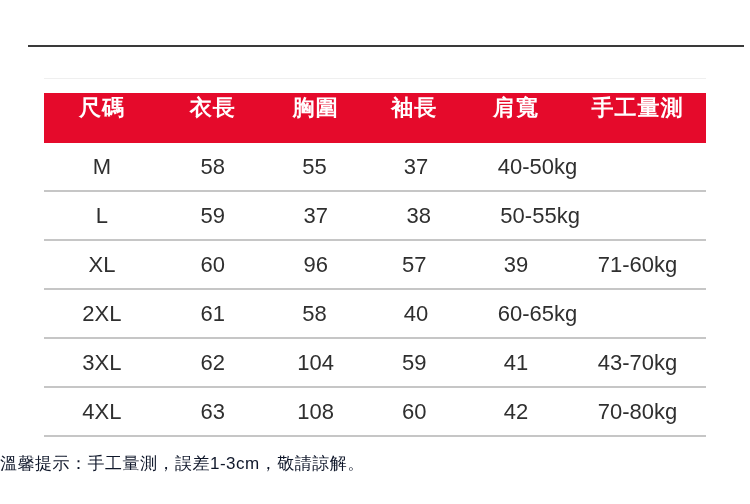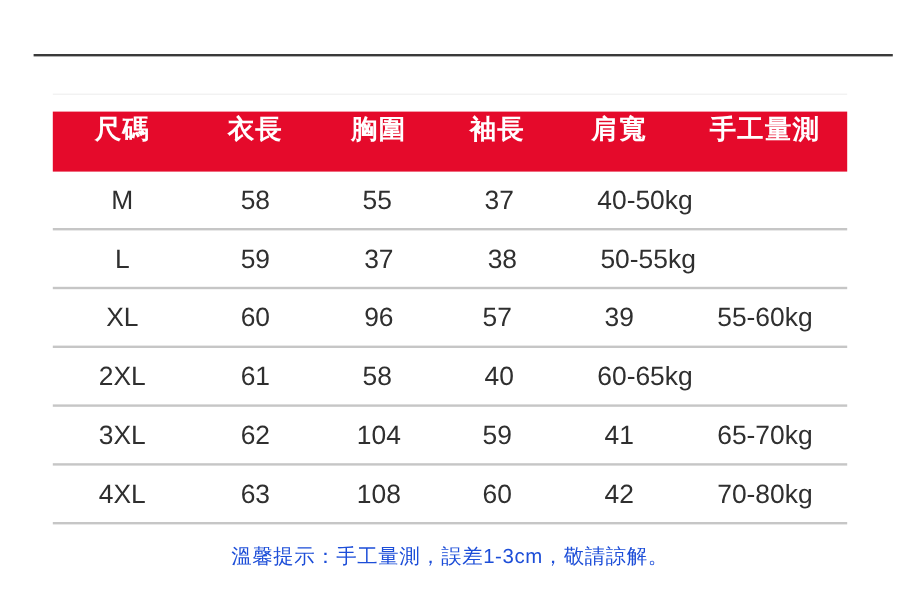--- a/index.html
+++ b/index.html
@@ -39,22 +39,22 @@
     white-space:nowrap;
   }
   .c0{width:17.5%;}
   .c1{width:16.0%;}
   .c2{width:15.1%;}
   .c3{width:14.7%;}
   .c4{width:16.0%;}
   .c5{width:20.7%;}
   .footer-note{
     position:absolute;left:0;top:452px;width:750px;
-    text-align:center;
-    font-size:17px;color:#1d4ed8;
+    text-align:left;
+    font-size:17px;color:#0f172a;
     letter-spacing:0.5px;
   }
 </style>
 </head>
 <body>
 
 <div class="top-rule"></div>
 <div class="faint-rule"></div>
 
 <div class="size-table">
@@ -80,36 +80,36 @@
         <div class="cell c2">37</div>
         <div class="cell c4">38</div>
         <div class="cell c5">50-55kg</div>
       </div>
       <div class="row">
         <div class="cell c0">XL</div>
         <div class="cell c1">60</div>
         <div class="cell c2">96</div>
         <div class="cell c3">57</div>
         <div class="cell c4">39</div>
-        <div class="cell c5">55-60kg</div>
+        <div class="cell c5">71-60kg</div>
       </div>
       <div class="row">
         <div class="cell c0">2XL</div>
         <div class="cell c1">61</div>
         <div class="cell c3">58</div>
         <div class="cell c4">40</div>
         <div class="cell c5">60-65kg</div>
       </div>
       <div class="row">
         <div class="cell c0">3XL</div>
         <div class="cell c1">62</div>
         <div class="cell c2">104</div>
         <div class="cell c3">59</div>
         <div class="cell c4">41</div>
-        <div class="cell c5">65-70kg</div>
+        <div class="cell c5">43-70kg</div>
       </div>
       <div class="row">
         <div class="cell c0">4XL</div>
         <div class="cell c1">63</div>
         <div class="cell c2">108</div>
         <div class="cell c3">60</div>
         <div class="cell c4">42</div>
         <div class="cell c5">70-80kg</div>
       </div>
     </div>

